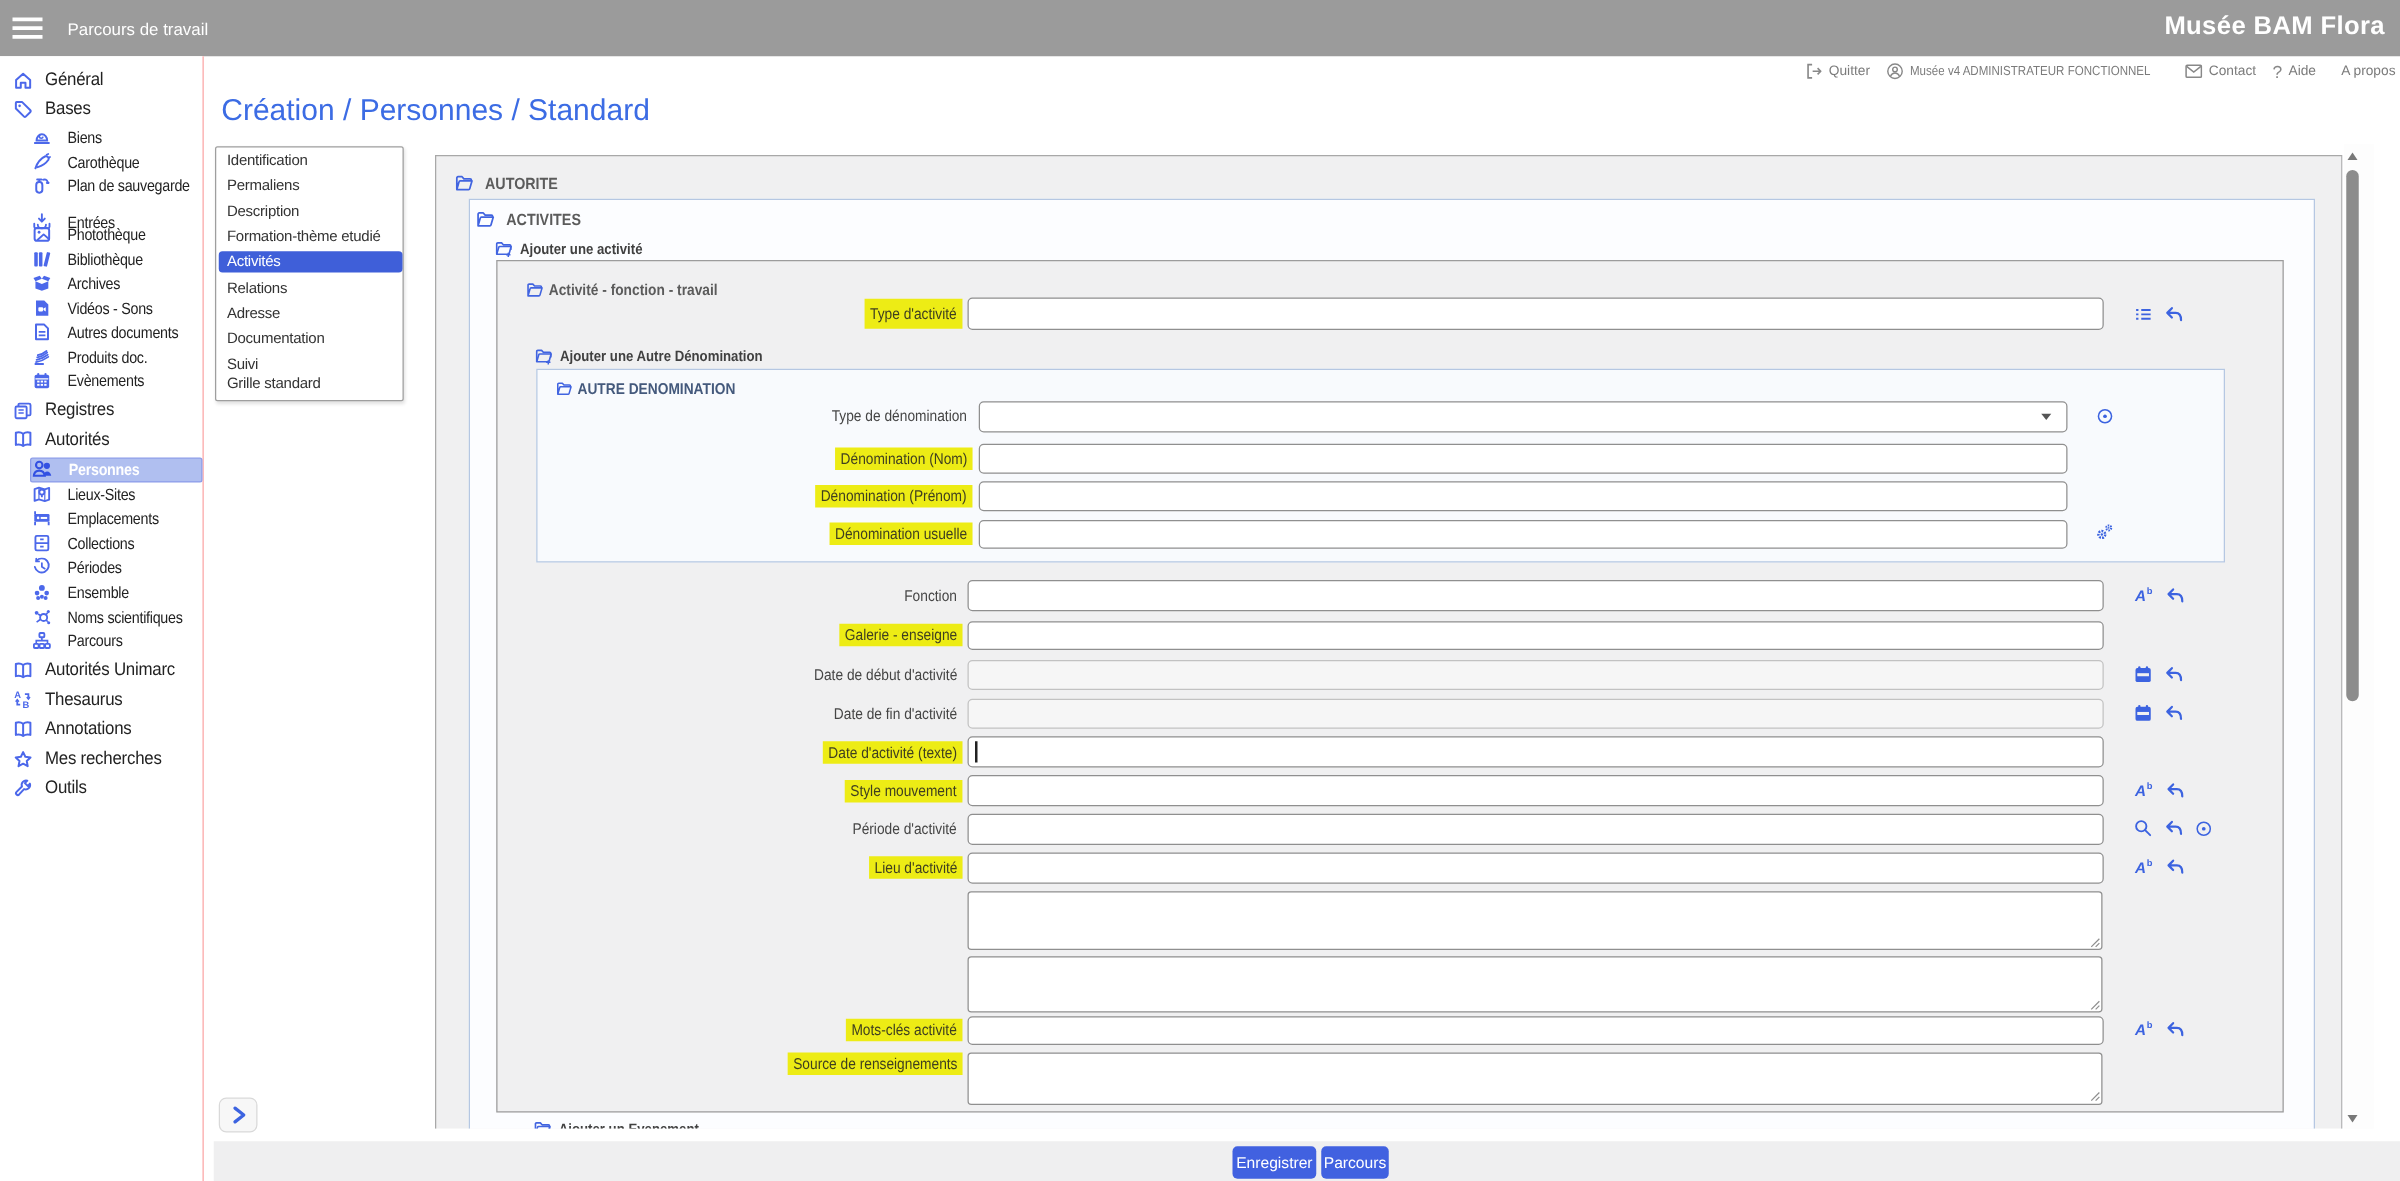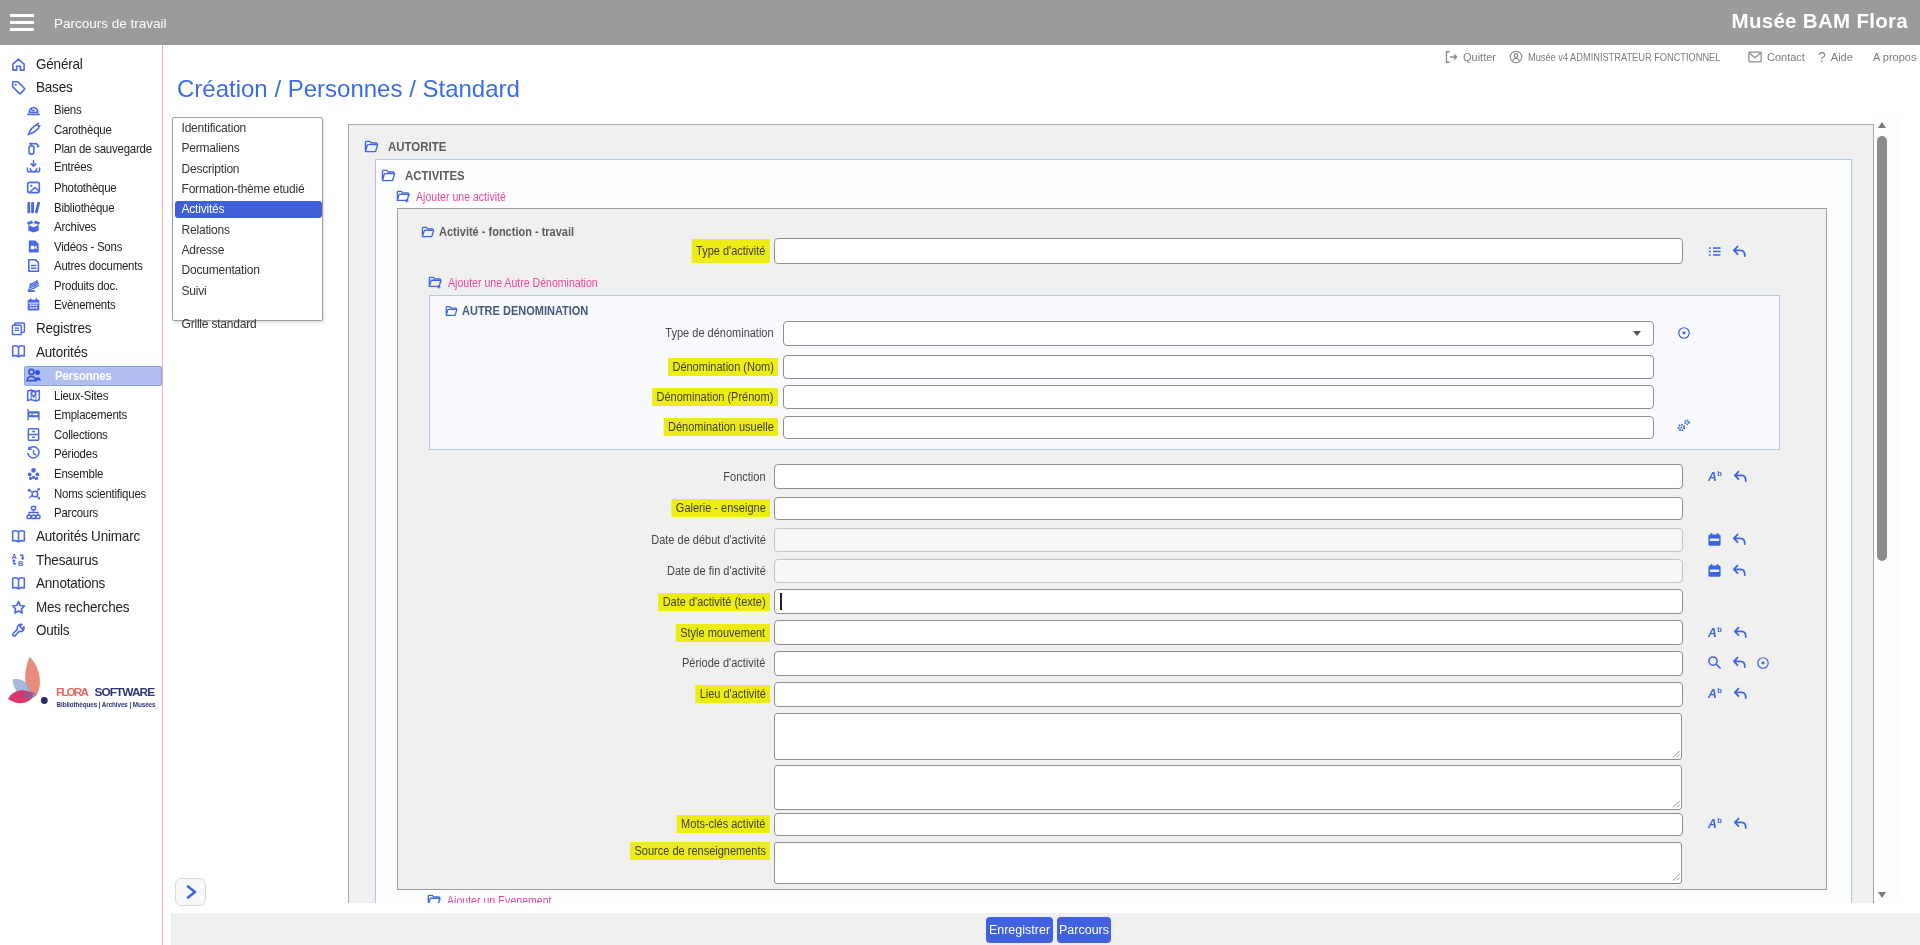--- a/index.html
+++ b/index.html
@@ -37,21 +37,21 @@
 #main{position:absolute;left:0;top:115px;width:1874px;height:788px;overflow:hidden}
 .panel{position:absolute;border:1px solid}
 #pAut{left:348px;top:8.7px;width:1526px;height:900px;background:#f0f0f1;border-color:#a8a8a8}
 #pAct{left:374.5px;top:43.9px;width:1477px;height:860px;background:#fcfdff;border-color:#b5c7e2}
 #pGray{left:397px;top:92.8px;width:1429.5px;height:682.7px;background:#f0f0f1;border-color:#9c9c9c}
 #pDen{left:429px;top:180px;width:1350.5px;height:155px;background:#f8fafd;border-color:#b5c7e2}
 .lab.in{right:1096px}
 .ph{position:absolute;display:flex;align-items:center;gap:9px;font-weight:bold;color:#5b5b5b;font-size:13px;white-space:nowrap}
 .ph svg{display:block}
 .ph span,.aj span{display:inline-block;transform:scaleX(.88);transform-origin:0 50%;white-space:nowrap}
-.aj{position:absolute;display:flex;align-items:flex-start;gap:6px;font-weight:normal;color:#ec4899;font-size:12px;white-space:nowrap}
+.aj{position:absolute;display:flex;align-items:flex-end;gap:6px;font-weight:bold;color:#404040;font-size:12px;white-space:nowrap}
 
 .lab{position:absolute;right:1104px;display:flex;align-items:center;justify-content:flex-end;font-size:12.5px;color:#454545;white-space:nowrap}
 .lab span{padding:2px 5px;display:inline-block;transform:scaleX(.88);transform-origin:100% 50%;white-space:nowrap}
 .lab span.hl{background:#edec15;color:#3f3f20}
 .lab.ta{align-items:flex-start}
 .inp{position:absolute;left:774px;width:909px;background:#fff;border:1px solid #8f8f8f;border-radius:4px}
 .inp.in2{left:783px;width:871px}
 .inp.dis{background:#f6f6f6;border-color:#c2c2c2}
 .ta1{position:absolute;left:774px;width:908px;background:#fff;border:1px solid #8f8f8f;border-radius:3px}
 .ics{position:absolute;display:flex;align-items:center;gap:9px;color:#3c63e0}
@@ -142,21 +142,21 @@
   </div>
   <div class="sr s2" style="top:94px">
     <svg width="15" height="15" viewBox="0 0 16 16" fill="none" stroke="#4c68ea" stroke-width="1.7">
         <rect x="3.2" y="5" width="5.2" height="9" rx="2.4"></rect>
         <path d="M5.8 5 V2.8 M4 2.8 H7.6" stroke-linecap="round"></path>
         <path d="M8.4 3.2 C10.5 2.2 12.5 3 13 5" stroke-width="1.6"></path>
         <rect x="11.7" y="4.6" width="2.6" height="2" rx=".5" fill="#4c68ea" stroke="none"></rect>
       </svg>
     <span>Plan de sauvegarde</span>
   </div>
-  <div class="sr s2" style="top:112px">
+  <div class="sr s2" style="top:123px">
     <svg width="15" height="15" viewBox="0 0 16 16" fill="none" stroke="#4c68ea" stroke-width="1.6" stroke-linecap="round" stroke-linejoin="round">
         <path d="M8 1.5 V7.5 M5.5 5.2 L8 7.8 L10.5 5.2"></path>
         <path d="M1.5 9.5 V12.2 a1.3 1.3 0 0 0 1.3 1.3 H13.2 a1.3 1.3 0 0 0 1.3-1.3 V9.5"></path>
         <path d="M4.5 10.5 a3.5 3 0 0 0 7 0"></path>
       </svg>
     <span>Entrées</span>
   </div>
   <div class="sr s2" style="top:133px">
     <svg width="15" height="15" viewBox="0 0 16 16" fill="none" stroke="#4c68ea" stroke-width="1.7" stroke-linejoin="round">
         <rect x="1.8" y="2.5" width="12.4" height="11" rx="2"></rect>
@@ -341,47 +341,35 @@
         <path d="M8 1.8 L9.9 5.8 L14.3 6.4 L11.1 9.4 L11.9 13.8 L8 11.7 L4.1 13.8 L4.9 9.4 L1.7 6.4 L6.1 5.8 Z"></path>
       </svg>
     <span>Mes recherches</span>
   </div>
   <div class="sr s1" style="top:575px">
     <svg width="15" height="15" viewBox="0 0 16 16" fill="none" stroke="#4c68ea" stroke-width="1.7" stroke-linejoin="round">
         <path d="M13.8 4.2 a3.8 3.8 0 0 1-5 4.6 L4.6 13.4 a1.55 1.55 0 0 1-2.2-2.2 L7 6.6 a3.8 3.8 0 0 1 4.6-5 L9.5 3.7 l2.6 2.6 Z"></path>
       </svg>
     <span>Outils</span>
   </div>
-  <div id="logo">
-    <svg width="163" height="60" viewBox="0 0 163 60">
-      <path d="M33.5 45 C24 41 22.5 24 29.5 7 C40 16 43 35 36.5 45 Z" fill="#e88d7c"></path>
-      <path d="M31 46 C22.5 48 14 43.5 12.5 29.5 C22 27.5 29.5 33 31.5 44 Z" fill="#93a7cf" opacity=".8"></path>
-      <path d="M33 46.5 C29 53.5 18 56 8 49 C12.5 40 24 37.5 32 43.5 Z" fill="#d9275e" opacity=".92"></path>
-      <path d="M36.5 45 C33 49.5 26.5 50 22 46.5 C25.5 40.5 33.5 40 36.5 45 Z" fill="#8f5f93" opacity=".75"></path>
-      <circle cx="44.3" cy="50.5" r="3.4" fill="#252a63"></circle>
-      <text x="56" y="46" font-size="11.8" font-weight="bold" fill="#e66a5c" textLength="33">FLORA</text>
-      <text x="94.5" y="46" font-size="11.8" font-weight="bold" fill="#2b3377" textLength="60.5">SOFTWARE</text>
-      <text x="56.5" y="56.5" font-size="6.3" font-weight="bold" fill="#2b3377" textLength="99">Bibliothèques | Archives | Musées</text>
-    </svg>
-  </div>
 </div>
 
 <div id="title">Création / Personnes / Standard</div>
 
 <div id="fmenu">
   <div class="mi" style="top:2.1px">Identification</div>
   <div class="mi" style="top:22.4px">Permaliens</div>
   <div class="mi" style="top:42.7px">Description</div>
   <div class="mi" style="top:63px">Formation-thème etudié</div>
   <div class="mi sel" style="top:83.3px">Activités</div>
   <div class="mi" style="top:103.6px">Relations</div>
   <div class="mi" style="top:123.9px">Adresse</div>
   <div class="mi" style="top:144.2px">Documentation</div>
   <div class="mi" style="top:164.5px">Suivi</div>
-  <div class="mi" style="top:198px">Grille standard</div>
+  <div class="mi" style="top:180px">Grille standard</div>
 </div>
 
 <div id="main">
   <div class="panel" id="pAut"></div>
   <div class="panel" id="pAct"></div>
   <div class="panel" id="pGray"></div>
   <div class="panel" id="pDen"></div>
 
   <div class="ph" style="left:364px;top:23.5px;height:16px">
     <svg width="15" height="13" viewBox="0 0 16 14" fill="none" stroke="#4164e0" stroke-width="1.5" stroke-linejoin="round">

